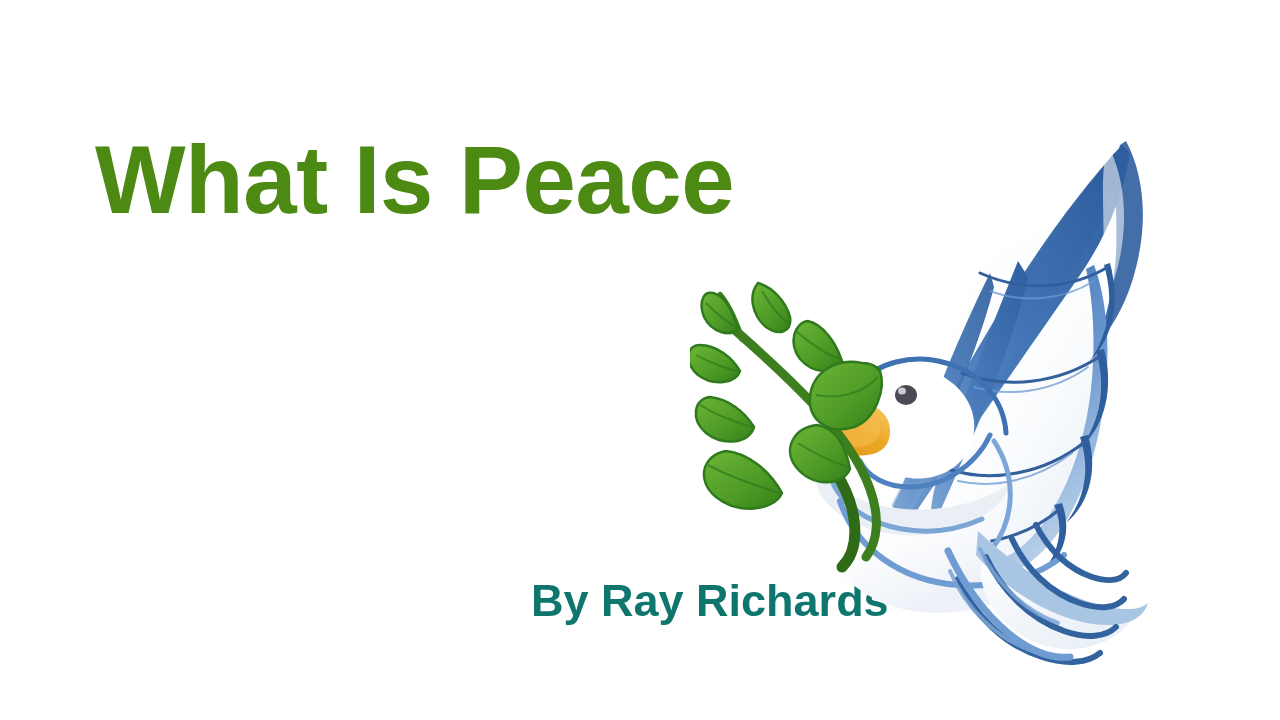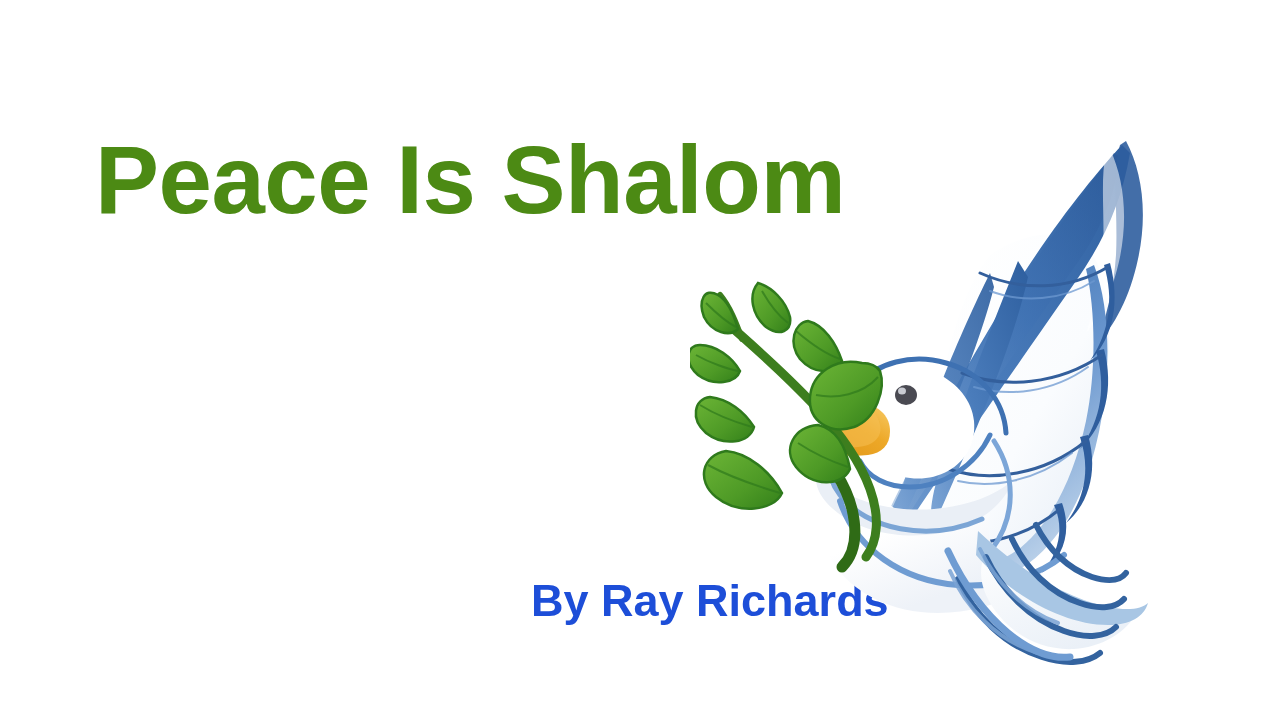--- a/index.html
+++ b/index.html
@@ -27,21 +27,21 @@
     font-weight: bold;
     font-size: 96px;
     line-height: 124px;
     letter-spacing: -0.5px;
     white-space: nowrap;
   }
   #byline {
     position: absolute;
     left: 531px;
     top: 575px;
-    color: #1d4ed8;
+    color: #0f766e;
     font-family: "Liberation Sans", sans-serif;
     font-weight: bold;
     font-size: 45px;
     line-height: 52px;
     white-space: nowrap;
   }
   #dove-wrap {
     position: absolute;
     left: 690px;
     top: 105px;
@@ -53,21 +53,21 @@
     width: 100%;
     height: 100%;
   }
 </style>
 </head>
 <body>
 
 <div id="slide">
 
   <div id="title-block">
-    <div class="title-line">Peace Is Shalom</div>
+    <div class="title-line">What Is Peace</div>
   </div>
 
   <div id="byline">By Ray Richards</div>
 
   <div id="dove-wrap">
     <svg viewBox="0 0 460 565" xmlns="http://www.w3.org/2000/svg" aria-hidden="true">
       <defs>
         <linearGradient id="gWingTop" x1="0" y1="1" x2="1" y2="0">
           <stop offset="0%" stop-color="#7ea6d6"></stop>
           <stop offset="45%" stop-color="#4a7cbb"></stop>

